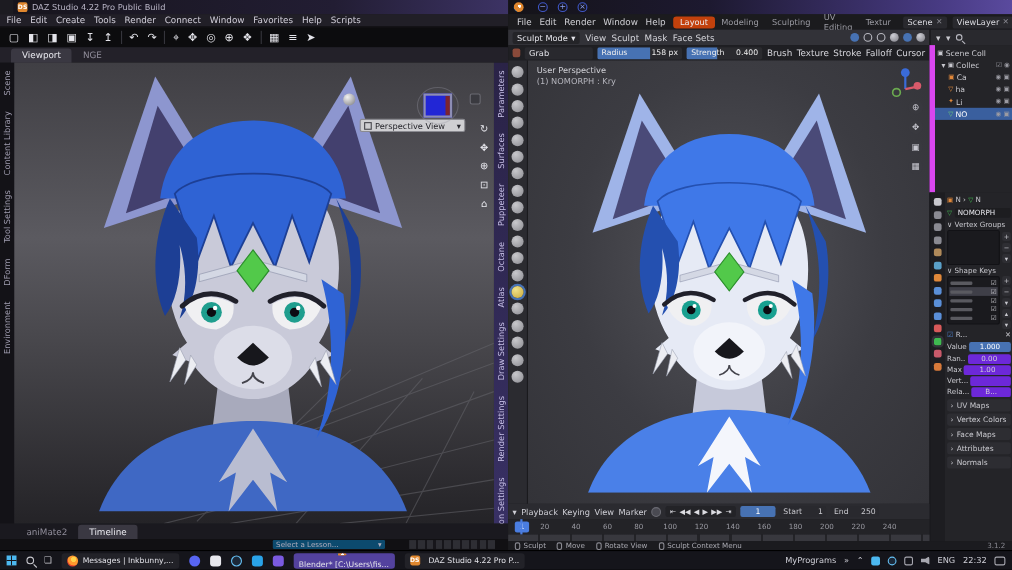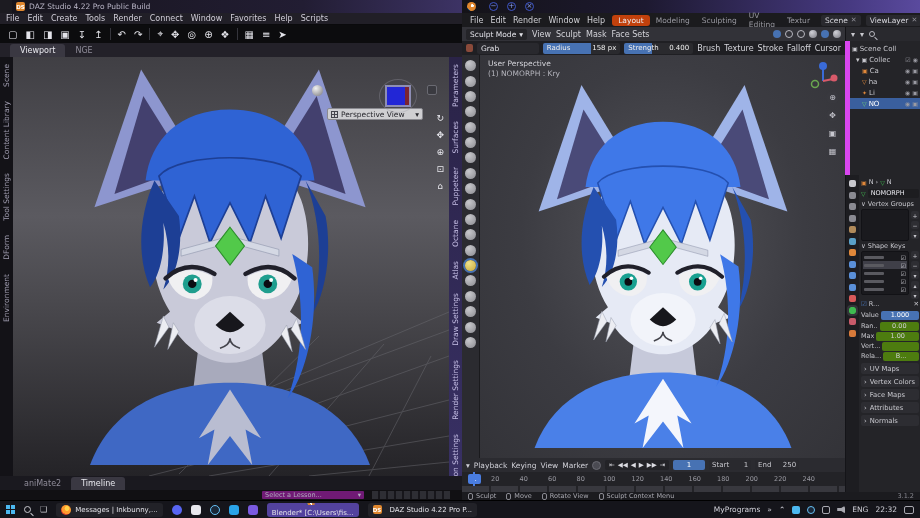--- a/index.html
+++ b/index.html
@@ -46,21 +46,21 @@
     background:linear-gradient(#0000 45%,#45454c 45%,#45454c 55%,#0000 55%),linear-gradient(90deg,#0000 45%,#45454c 45%,#45454c 55%,#0000 55%); }
   .panel-ic { width:10px; height:10px; background:#3a3a40; border:1px solid #6a6a72; border-radius:2px; }
   .viewcube { top:28px; right:38px; width:26px; height:22px; background:#2226d6;
     border:2px solid #8d8db4; box-shadow:inset -4px 0 0 #7c2430; }
   .cube-ring { top:22px; right:32px; width:38px; height:34px; border:1px solid #9a9aa455; border-radius:50%; }
   .daz-tools { top:56px; right:5px; display:flex; flex-direction:column; gap:7px; }
   .daz-tools span { font-size:9px; color:#e8e8ee; text-align:center; }
   .daz-bottomtabs { left:0; top:476px; width:462px; height:14px; background:#1a191f;
     display:flex; align-items:flex-end; padding-left:14px; }
   .daz-lessonrow { left:0; top:490px; width:462px; height:10px; background:#111013; }
-  .lesson-box { left:262px; top:1px; width:102px; height:8px; background:#701a75; border-radius:1px;
+  .lesson-box { left:248px; top:1px; width:102px; height:8px; background:#0c4a6e; border-radius:1px;
     display:flex; align-items:center; justify-content:space-between; font-size:6.5px; color:#b0adbd; padding:0 3px; }
   .mini-grid { left:372px; top:1px; width:78px; height:8px;
     background:repeating-linear-gradient(90deg,#2e2e34 0 6px,#17161b 6px 8px); }
 
   
   .daz-char  { --fur:#c9cad9; --muzzle:#dcdde8; --ear:#8d96cf; --earIn:#43406e; --hair:#2f63d4;
     --hairDark:#1d3f95; --iris:#1f9e8e; --body:#3f68c4; --chest:#b9bdd1; --neck:#a8aabc; }
   .blender-char { --fur:#e6eaf5; --muzzle:#f2f4fa; --ear:#9fb4e8; --earIn:#4a4a78; --hair:#3f78e8;
     --hairDark:#2450b0; --iris:#18a090; --body:#4a80e8; --chest:#f4f6fc; --neck:#c6c9da; }
 
@@ -156,21 +156,21 @@
   .p-box { background:#1d1d20; border-radius:2px; height:9px; display:flex; align-items:center;
     padding:0 3px; color:#e8e8ee; }
   .p-list { background:#1a1a1e; border:1px solid #121216; border-radius:2px; padding:1px; }
   .sk-row { display:flex; align-items:center; height:8px; gap:2px; padding:0 1px; }
   .sk-row .bar { width:20px; height:3px; background:#5a5a60; border-radius:1px; }
   .sk-row.sel { background:#3f3f48; }
   .mini-btn { width:8px; height:8px; background:#2e2e33; border-radius:2px; color:#c8c8ce;
     font-size:6px; display:flex; align-items:center; justify-content:center; }
   .val-slider { flex:1; height:9px; background:#4772b3; border-radius:2px; color:#fff;
     display:flex; align-items:center; justify-content:center; font-size:6.5px; }
-  .val-dark { flex:1; height:9px; background:#4d7c0f; border-radius:2px; color:#d0d0d6;
+  .val-dark { flex:1; height:9px; background:#6d28d9; border-radius:2px; color:#d0d0d6;
     display:flex; align-items:center; justify-content:center; font-size:6.5px; }
   .collapsed-row { background:#2d2d32; border-radius:2px; height:11px; display:flex; align-items:center;
     gap:3px; padding:0 3px; margin-top:2px; font-size:6.8px; color:#c8c8ce; }
 
   
   #taskbar { left:0; top:500px; width:920px; height:18px; background:#15151b;
     border-top:1px solid #000; display:flex; align-items:center; padding:0 6px; gap:9px; }
   .win-start { width:9px; height:9px;
     background:linear-gradient(#0000 44%,#15151b 44%,#15151b 56%,#0000 56%),linear-gradient(90deg,#0000 44%,#15151b 44%,#15151b 56%,#0000 56%),#4cb8f0; }
   .tb-search { width:7px; height:7px; border:1px solid #c8c8ce; border-radius:50%; position:relative; }

